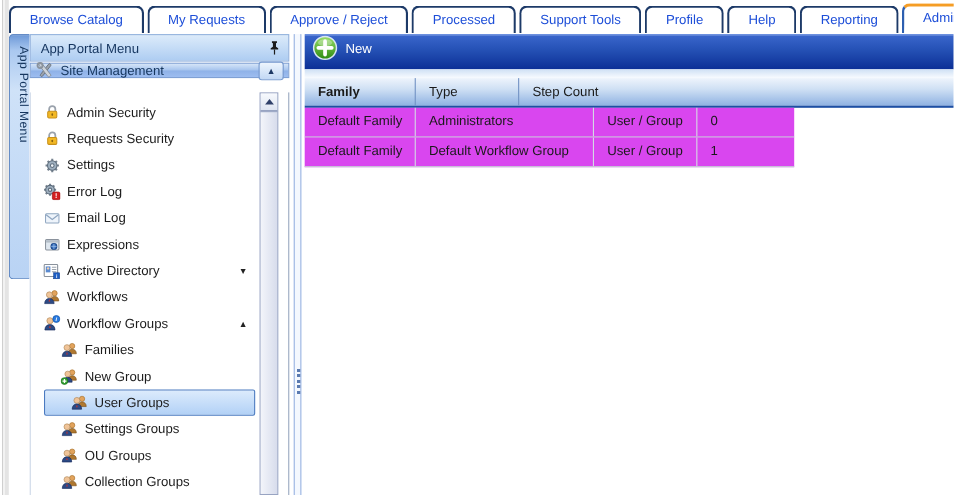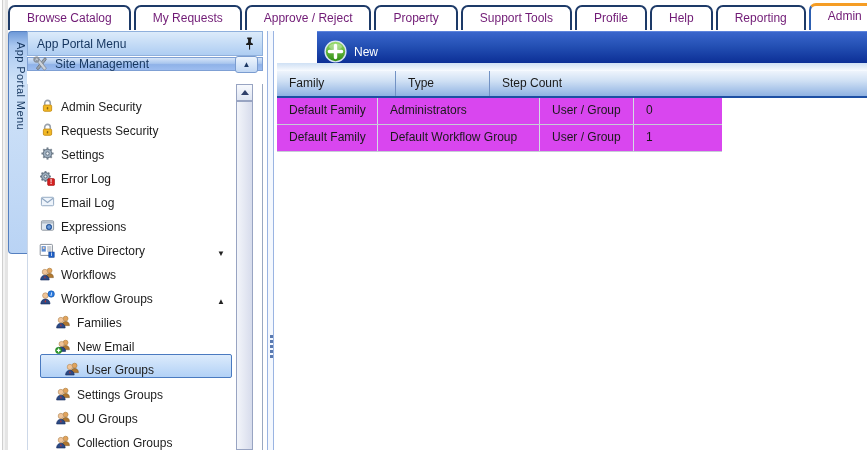--- a/index.html
+++ b/index.html
@@ -10,21 +10,21 @@
   
   .left-strip{
     position:absolute;left:0;top:0;width:8px;height:450px;
     background:linear-gradient(to right,#ffffff 0 2px,#cfcfcf 2px 3px,#f2f2f2 3px 5px,#e4e4e4 5px 8px);
   }
   
   .tabbar{position:absolute;left:8px;top:2px;height:28px;display:flex;gap:3px;align-items:flex-end;}
   .tab{
     height:23px;line-height:23px;padding:0 17px;background:#fff;
     border:2px solid #1d3a68;border-bottom:none;border-radius:7px 7px 0 0;
-    font-size:12px;color:#701a75;white-space:nowrap;
+    font-size:12px;color:#1d4ed8;white-space:nowrap;
   }
   .tab.active{
     border-color:#2d5fb0;border-top:3px solid var(--accent,#f59d25);
     height:24px;line-height:21px;
   }
   
   .side-tab{
     position:absolute;left:8px;top:31px;width:19px;height:223px;box-sizing:border-box;
     background:linear-gradient(to bottom,#6f9ad8 0,#aac8f0 14px,#cfe2f8 50px,#b9d3f4 100%);
     border:1px solid #5580c0;border-right:none;border-radius:4px 0 0 4px;
@@ -50,21 +50,21 @@
   .collapse-btn{
     width:23px;height:17px;box-sizing:border-box;border:1px solid #7a9cd0;border-radius:3px;
     background:linear-gradient(#eef5fd,#c2d8f4);display:flex;align-items:center;justify-content:center;
     font-size:8px;color:#1c3864;
   }
   .sb-list{
     position:absolute;top:53px;left:0;right:0;bottom:0;background:#fff;
     border-left:1px solid #cdd8e8;border-right:1px solid #9aa8c0;padding-top:6px;box-sizing:border-box;
   }
   .sb-item{
-    height:24px;display:flex;align-items:flex-end;margin:0 30px 0 4px;padding-left:6px;
+    height:24px;display:flex;align-items:center;margin:0 30px 0 4px;padding-left:6px;
     font-size:12px;color:#1c1c1c;position:relative;box-sizing:border-box;
   }
   .sb-item.indent{padding-left:22px;}
   .sb-item.selected{
     background:linear-gradient(#dcebfc,#b2d1f6);
     border:1px solid var(--sel-border,#4a7ac0);border-radius:2px;margin-left:12px;
   }
   .sb-item .ic{width:18px;height:17px;margin-right:5px;display:flex;align-items:center;justify-content:center;flex:none;}
   .sb-item .caret{position:absolute;right:7px;font-size:8px;color:#222;}
   
@@ -88,21 +88,21 @@
   }
   .splitter .dots{
     position:absolute;top:304px;left:2px;width:3px;height:24px;
     background:repeating-linear-gradient(#5a7ab0 0 3px,transparent 3px 5px);
   }
   
   .main{position:absolute;left:277px;top:31px;right:0;bottom:0;}
   .toolbar{
     height:32px;border-top:1px solid #5d84dc;box-sizing:border-box;
     background:linear-gradient(var(--tb-top,#3a66cc) 0%,#2450b4 45%,var(--tb-bottom,#0c2f96) 100%);
-    display:flex;align-items:flex-end;padding-left:7px;margin-left:40px;
+    display:flex;align-items:flex-start;padding-left:7px;
   }
   .new-btn{display:flex;align-items:center;gap:7px;color:#fff;font-size:12px;cursor:default;}
   .gap-strip{height:8px;background:linear-gradient(#cfe0f4,#f8fbff);}
   .grid-head{
     height:25px;display:flex;border-bottom:2px solid #1d4fa3;
     background:linear-gradient(#eef4fc 0%,#cfe0f4 40%,#8fb2e2 100%);
   }
   .gh-cell{
     box-sizing:border-box;padding-left:12px;line-height:24px;font-size:12px;color:#1a1a1a;
     border-right:1px solid #7292c4;
@@ -118,21 +118,21 @@
 </style>
 </head>
 <body>
 
 <div class="left-strip"></div>
 
 <div class="tabbar">
     <div class="tab">Browse Catalog</div>
     <div class="tab">My Requests</div>
     <div class="tab">Approve / Reject</div>
-    <div class="tab">Property</div>
+    <div class="tab">Processed</div>
     <div class="tab">Support Tools</div>
     <div class="tab">Profile</div>
     <div class="tab">Help</div>
     <div class="tab">Reporting</div>
     <div class="tab active">Admin</div>
   </div>
 
 <div class="side-tab">App Portal Menu</div>
 
 <div class="sidebar">
@@ -286,21 +286,21 @@
         <span class="ic">
           <svg width="16" height="16" viewBox="0 0 16 16">
             <circle cx="10.6" cy="4.6" r="2.4" fill="#e2a35c" stroke="#a8732c" stroke-width="0.6"></circle>
             <path d="M6.8 11.6c0-2.7 1.6-4.1 3.8-4.1s3.8 1.4 3.8 4.1z" fill="#b07830" stroke="#80541c" stroke-width="0.6"></path>
             <circle cx="6.6" cy="6" r="2.6" fill="#f0c498" stroke="#b08858" stroke-width="0.6"></circle>
             <path d="M2.6 13.4c0-2.9 1.8-4.4 4-4.4s4 1.5 4 4.4z" fill="#2c4a84" stroke="#16295c" stroke-width="0.6"></path>
             <circle cx="3.6" cy="12.4" r="3.1" fill="#30a030" stroke="#187018" stroke-width="0.6"></circle>
             <path d="M3.6 10.6v3.6M1.8 12.4h3.6" stroke="#fff" stroke-width="1.2"></path>
           </svg>
         </span>
-        <span>New Email</span>
+        <span>New Group</span>
       </div>
       <div class="sb-item indent selected">
         <span class="ic">
           <svg width="16" height="16" viewBox="0 0 16 16">
             <circle cx="10.6" cy="4.6" r="2.4" fill="#e2a35c" stroke="#a8732c" stroke-width="0.6"></circle>
             <path d="M6.8 11.6c0-2.7 1.6-4.1 3.8-4.1s3.8 1.4 3.8 4.1z" fill="#b07830" stroke="#80541c" stroke-width="0.6"></path>
             <circle cx="5.9" cy="6" r="2.7" fill="#f0c498" stroke="#b08858" stroke-width="0.6"></circle>
             <path d="M1.6 14c0-3.1 1.9-4.7 4.3-4.7s4.3 1.6 4.3 4.7z" fill="#2c4a84" stroke="#16295c" stroke-width="0.6"></path>
             <path d="M5.9 9.8l-0.8 2.4h1.6z" fill="#c03030"></path>
           </svg>
@@ -368,21 +368,21 @@
             <circle cx="11.5" cy="11.5" r="10.4" fill="url(#ag)" stroke="#d8e4f4" stroke-width="1.4"></circle>
             <path d="M11.5 5.4v12.2M5.4 11.5h12.2" stroke="#fff" stroke-width="3.4" stroke-linecap="round"></path>
             <ellipse cx="11.5" cy="6.8" rx="6.4" ry="3.2" fill="rgba(255,255,255,0.32)"></ellipse>
           </svg>
         </span>
       <span>New</span>
     </div>
   </div>
   <div class="gap-strip"></div>
   <div class="grid-head">
-      <div class="gh-cell" style="width: 119px;">Family</div>
+      <div class="gh-cell" style="width: 101px; font-weight: bold;">Family</div>
       <div class="gh-cell" style="width: 94px;">Type</div>
       <div class="gh-cell" style="width: 88px;">Step Count</div>
     </div>
   <div>
       <div class="grid-row">
         <div class="gr-cell" style="width: 101px;">Default Family</div>
         <div class="gr-cell" style="width: 162px;">Administrators</div>
         <div class="gr-cell" style="width: 94px;">User / Group</div>
         <div class="gr-cell" style="width: 88px;">0</div>
       </div>

